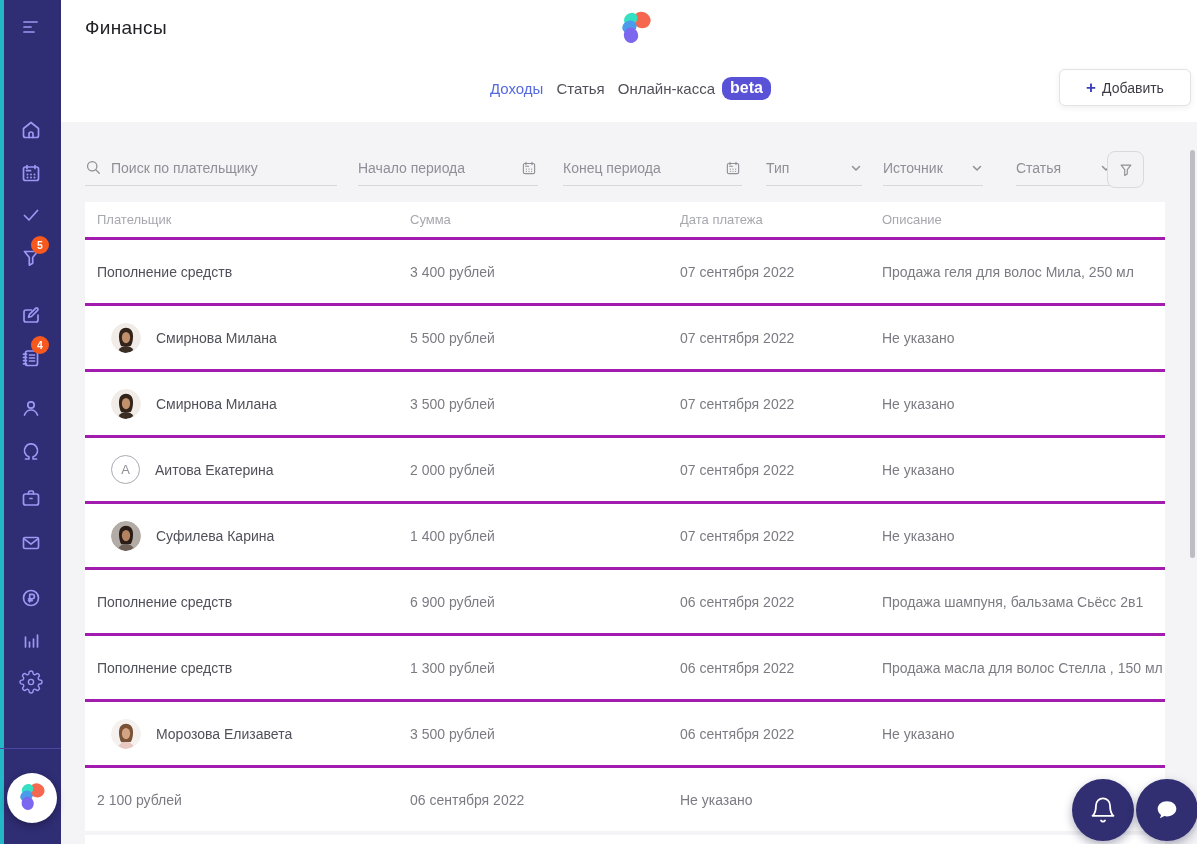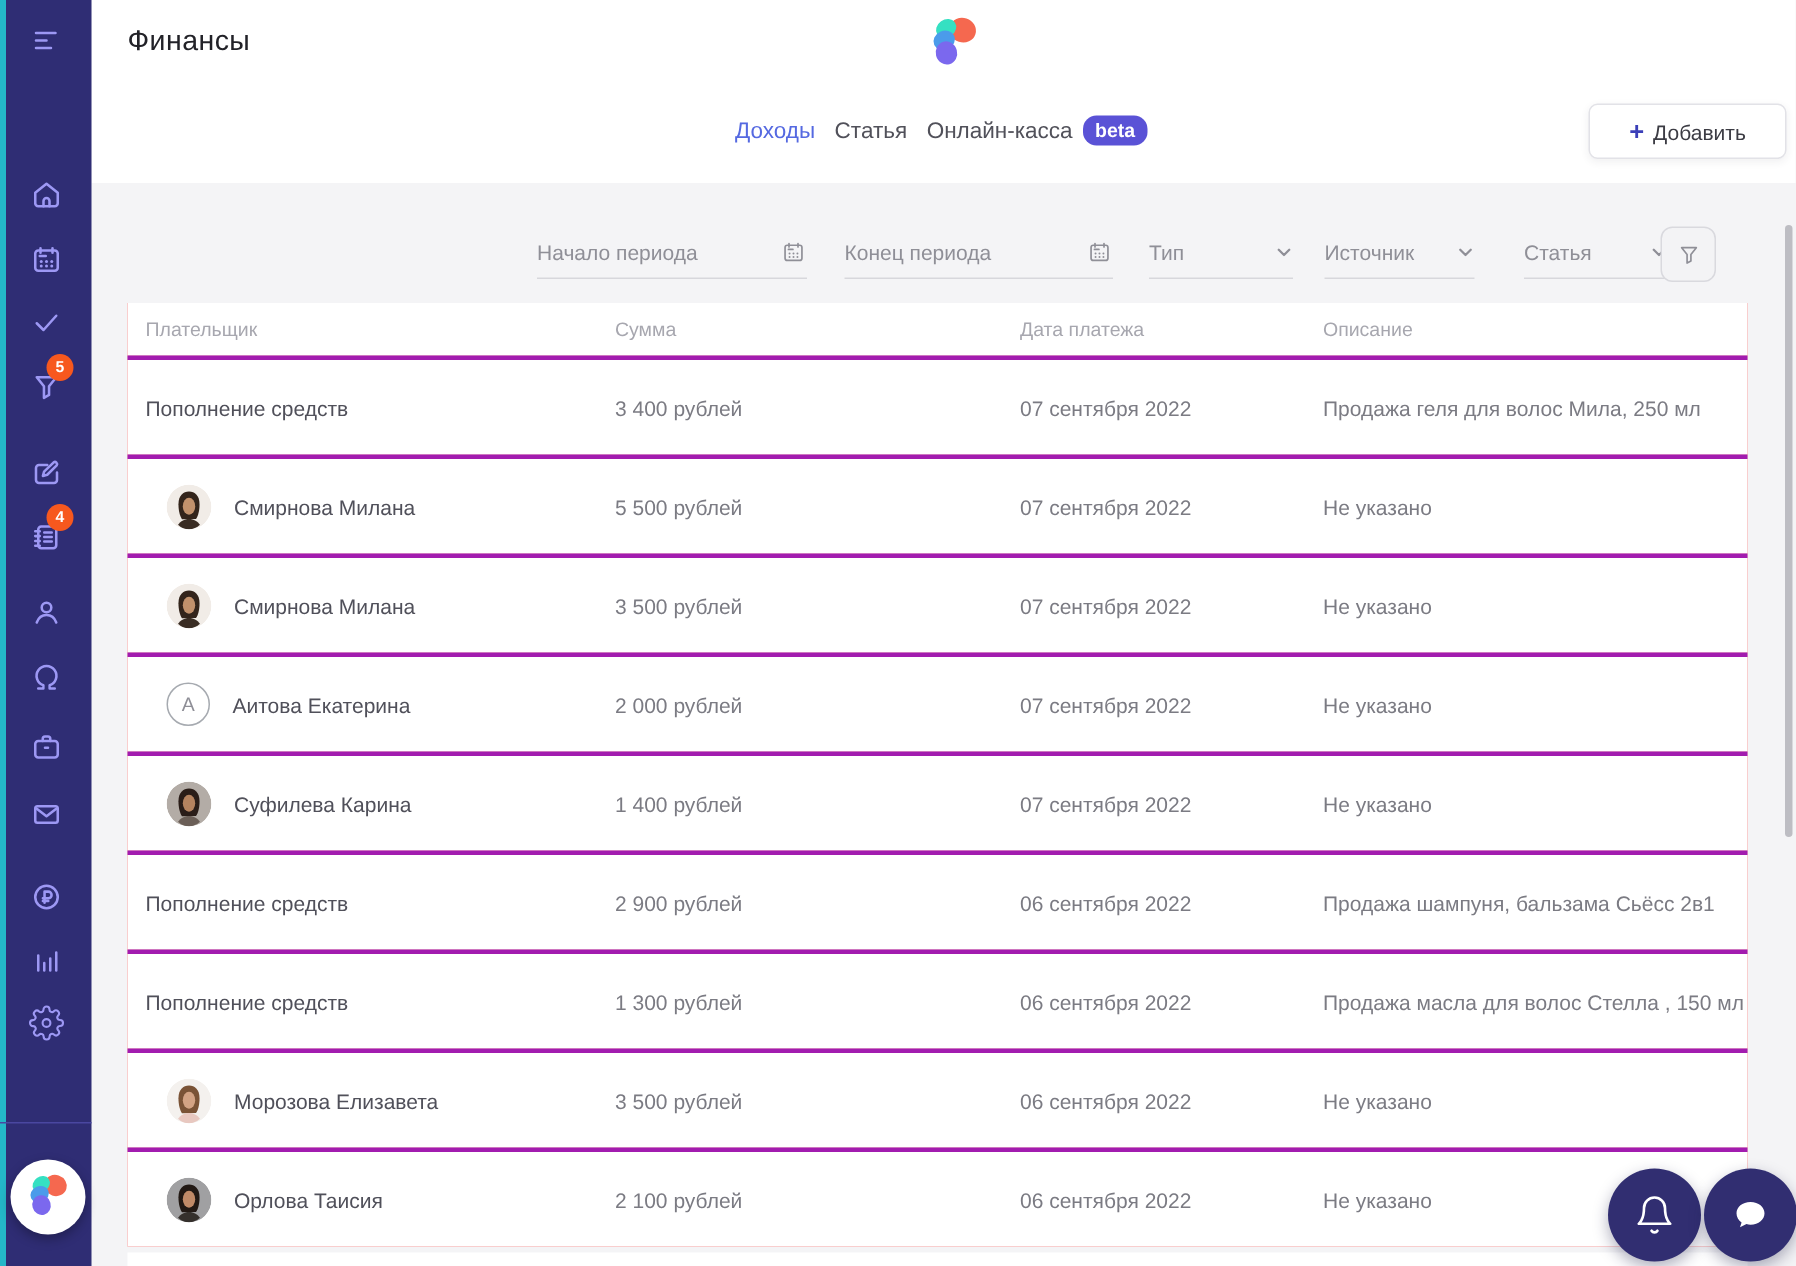--- a/index.html
+++ b/index.html
@@ -30,21 +30,21 @@
   .header { position:absolute; left:61px; top:0; width:1136px; height:122px;
     background:#ffffff; }
   .page-title { position:absolute; left:24px; top:17px; font-size:19px;
     color:#222228; font-weight:500; letter-spacing:.3px; }
   .header-logo { position:absolute; left:554px; top:8px; width:42px; height:42px; }
   .tabs { position:absolute; left:429px; top:77px; display:flex; gap:13px;
     align-items:center; }
   .tab { font-size:15px; color:#51515a; cursor:pointer; white-space:nowrap;
     display:flex; align-items:center; gap:7px; }
   .tab.active { color:#5569e1; }
-  .beta-badge { background:#5a52d6; color:#fff; font-size:13px; font-weight:bold;
+  .beta-badge { background:#5a52d6; color:#fff; font-size:16px; font-weight:bold;
     padding:3px 8px 4px; border-radius:9px; line-height:1; }
   .add-btn { position:absolute; left:998px; top:69px; width:132px; height:37px;
     background:#fff; border:1px solid #e2e2e7; border-radius:6px;
     box-shadow:0 2px 6px rgba(40,40,60,.07); display:flex; align-items:center;
     justify-content:center; gap:6px; font-size:14px; color:#3c3c44;
     font-weight:500; cursor:pointer; }
   .add-btn .plus { color:#3b3fb8; font-size:17px; font-weight:bold; line-height:1; }
 
   
   .main { position:absolute; left:61px; top:122px; width:1136px; height:722px;
@@ -231,20 +231,27 @@
   </div>
 
   <div class="add-btn">
     <span class="plus">+</span>
     <span>Добавить</span>
   </div>
 </div>
 
 <div class="main">
 
+  <div class="field search-field">
+    <svg width="17" height="17" viewBox="0 0 20 20">
+        <circle cx="8.5" cy="8.5" r="5.5"></circle>
+        <path d="M13 13l3.8 3.8"></path>
+      </svg>
+    <input type="text" placeholder="Поиск по плательщику" style="">
+  </div>
 
   <div class="field date-field f-start">
     <span class="lbl">Начало периода</span>
     <svg width="18" height="18" viewBox="0 0 24 24">
         <rect x="4.5" y="6" width="15" height="13.5" rx="2"></rect>
         <path d="M8 4.5v3M16 4.5v3M7.5 9.7h4"></path>
         <circle cx="8.5" cy="13.4" r=".9" fill="#8f8f97" stroke="none"></circle>
         <circle cx="12" cy="13.4" r=".9" fill="#8f8f97" stroke="none"></circle>
         <circle cx="15.5" cy="13.4" r=".9" fill="#8f8f97" stroke="none"></circle>
         <circle cx="8.5" cy="16.4" r=".9" fill="#8f8f97" stroke="none"></circle>
@@ -362,21 +369,21 @@
           <span>Суфилева Карина</span>
         </div>
       <div class="cell c-sec">1 400 рублей</div>
       <div class="cell c-sec">07 сентября 2022</div>
       <div class="cell c-sec">Не указано</div>
     </div>
     <div class="t-grid t-row">
       <div class="cell c-payer">
           <span>Пополнение средств</span>
         </div>
-      <div class="cell c-sec">2 900 рублей</div>
+      <div class="cell c-sec">6 900 рублей</div>
       <div class="cell c-sec">06 сентября 2022</div>
       <div class="cell c-sec">Продажа шампуня, бальзама Сьёсс 2в1</div>
     </div>
     <div class="t-grid t-row">
       <div class="cell c-payer">
           <span>Пополнение средств</span>
         </div>
       <div class="cell c-sec">1 300 рублей</div>
       <div class="cell c-sec">06 сентября 2022</div>
       <div class="cell c-sec">Продажа масла для волос Стелла , 150 мл</div>
@@ -391,31 +398,20 @@
               <path d="M16 24.5c3.4 0 6.3 1.7 7.8 4.2A11.9 11.9 0 0 1 16 32c-3 0-5.7-1.2-7.8-3.3 1.5-2.5 4.4-4.2 7.8-4.2z" fill="#e8c8c0"></path>
             </svg>
           </span>
           <span>Морозова Елизавета</span>
         </div>
       <div class="cell c-sec">3 500 рублей</div>
       <div class="cell c-sec">06 сентября 2022</div>
       <div class="cell c-sec">Не указано</div>
     </div>
     <div class="t-grid t-row">
-      <div class="cell c-payer">
-          <span class="avatar">
-            <svg viewBox="0 0 32 32">
-              <circle cx="16" cy="16" r="16" fill="#a0a0a2"></circle>
-              <path d="M8.5 14c0-6 3.3-9 7.5-9s7.5 3 7.5 9c0 4.5-1 8.5-2.5 10.5l-10 .2C9.5 22.5 8.5 18.5 8.5 14z" fill="#221914"></path>
-              <ellipse cx="16" cy="15.5" rx="4.4" ry="6" fill="#c08a67"></ellipse>
-              <path d="M16 24.5c3.4 0 6.3 1.7 7.8 4.2A11.9 11.9 0 0 1 16 32c-3 0-5.7-1.2-7.8-3.3 1.5-2.5 4.4-4.2 7.8-4.2z" fill="#35302c"></path>
-            </svg>
-          </span>
-          <span>Орлова Таисия</span>
-        </div>
       <div class="cell c-sec">2 100 рублей</div>
       <div class="cell c-sec">06 сентября 2022</div>
       <div class="cell c-sec">Не указано</div>
     </div>
   </div>
 
   <div class="t-strip"></div>
 </div>
 
 <div class="scroll-thumb"></div>

